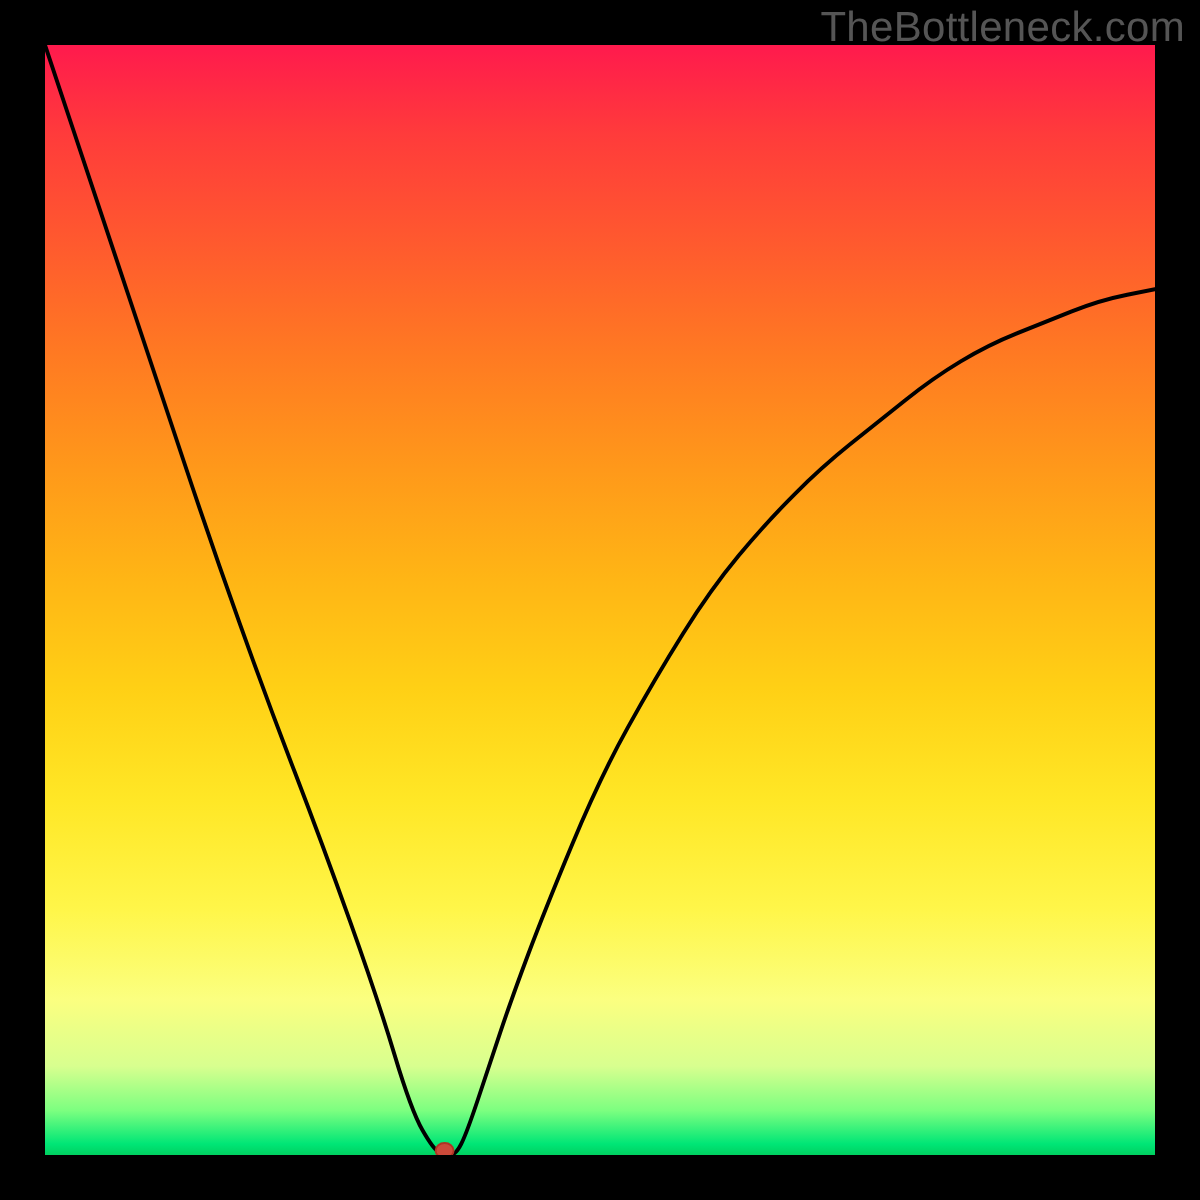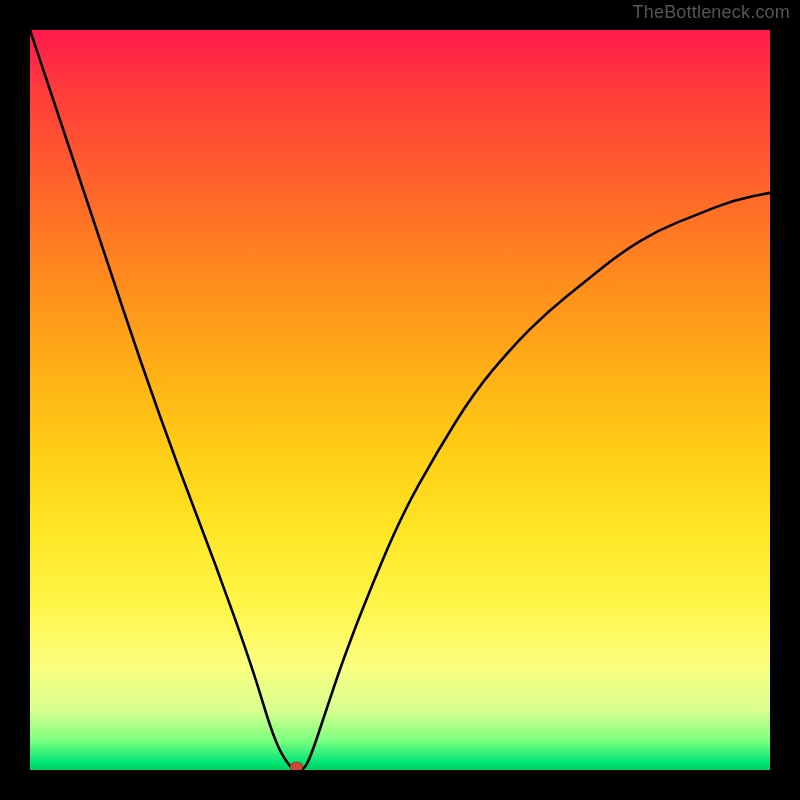--- a/index.html
+++ b/index.html
@@ -9,21 +9,21 @@
     background: #000;
     position: relative;
     font-family: Arial, sans-serif;
     overflow: hidden;
   }
   .watermark {
     position: absolute;
     top: 2px;
     right: 10px;
     color: #555;
-    font-size: 18px;
+    font-size: 28px;
     font-weight: 500;
     z-index: 10;
     letter-spacing: 0.2px;
   }
   .plot-area {
     position: absolute;
     left: 30px;
     top: 30px;
     width: 740px;
     height: 740px;

